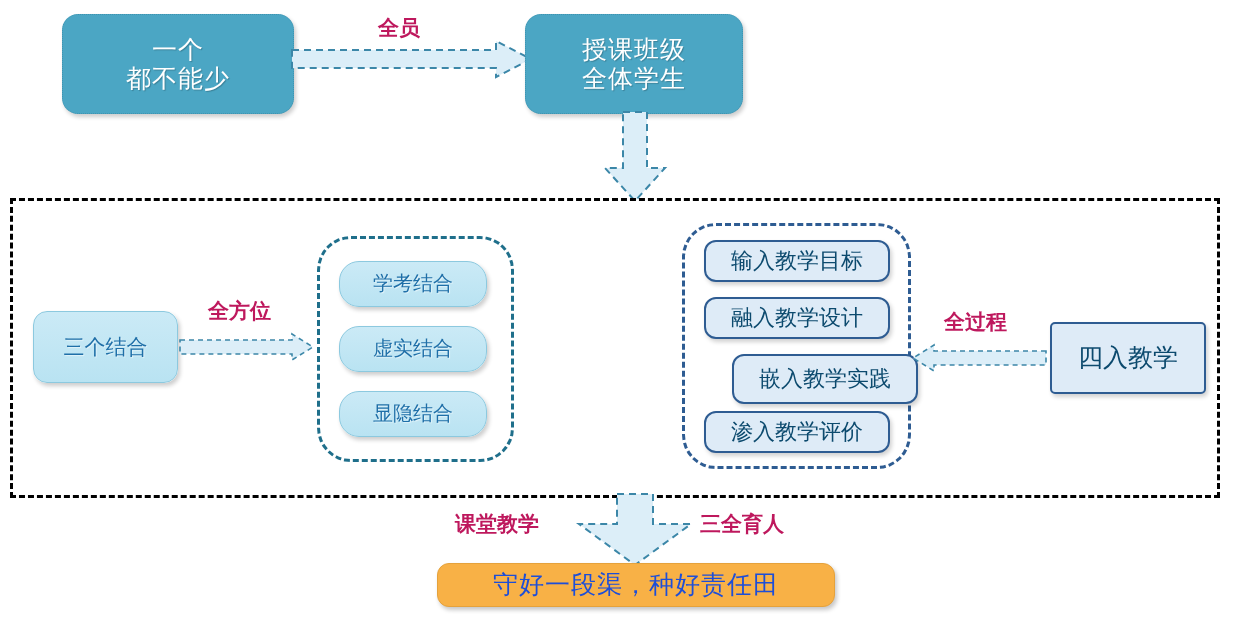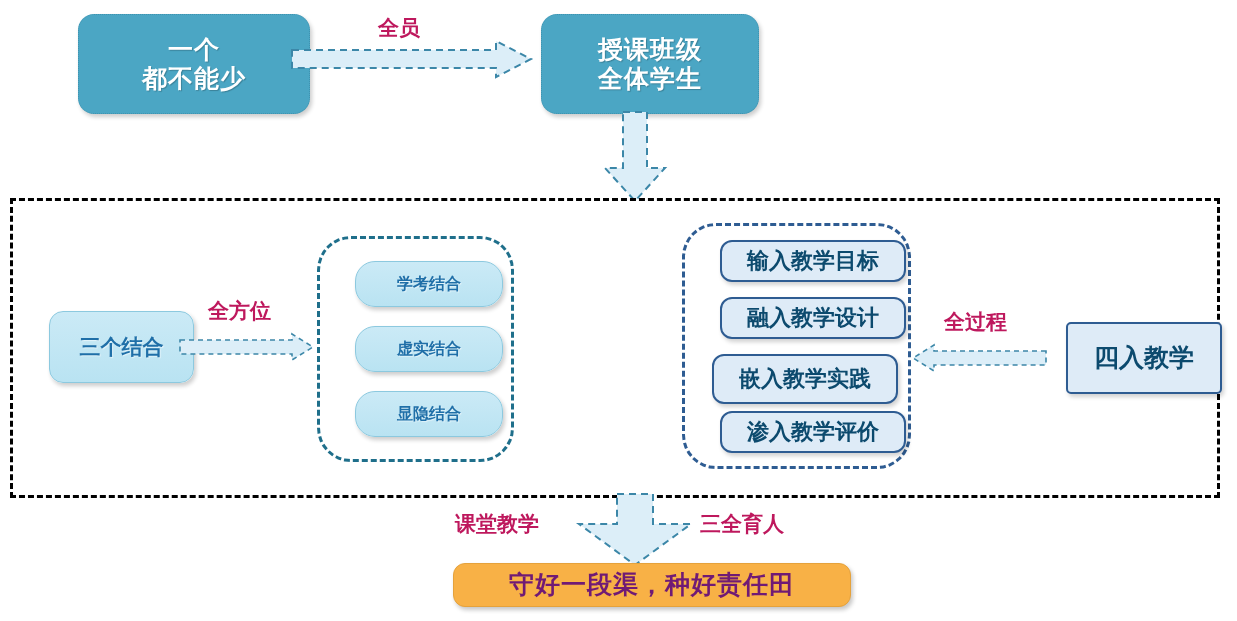--- a/index.html
+++ b/index.html
@@ -19,24 +19,23 @@
   }
 
   
   .node {
     position: absolute;
     box-sizing: border-box;
     display: flex;
     align-items: center;
     justify-content: center;
     text-align: center;
-    font-weight: bold;
+    font-weight: normal;
     line-height: 1.18;
     white-space: pre-line;
-    margin-left: 16px;
   }
 
   
   .node.teal {
     background: #4BA6C4;
     color: #ffffff;
     border: 1px dotted #3F93B0;
     border-radius: 16px;
     font-size: 25px;
     letter-spacing: 1px;
@@ -47,36 +46,36 @@
   
   .node.cyan {
     background: linear-gradient(180deg,#CBEAF6 0%, #B9E3F2 100%);
     color: #1F6FA8;
     border: 1px solid #8CC9DF;
     border-radius: 14px;
     font-size: 21px;
     text-shadow: 1px 1px 1px rgba(255,255,255,.55);
     box-shadow: 2px 3px 4px rgba(0,0,0,.20);
   }
-  .node.cyan.small { font-size: 16px; border-radius: 20px; }
+  .node.cyan.small { font-size: 20px; border-radius: 20px; }
 
   
   .node.navy {
     background: #DEEBF7;
     color: #0c4a6e;
     border: 2px solid #2E5C92;
     border-radius: 12px;
     font-size: 22px;
     box-shadow: 2px 3px 4px rgba(0,0,0,.18);
   }
 
   
   .node.orange {
     background: #F8B146;
-    color: #701a75;
+    color: #1d4ed8;
     border: 1px solid #E5A23C;
     border-radius: 12px;
     font-size: 25px;
     letter-spacing: 1px;
     box-shadow: 2px 3px 4px rgba(0,0,0,.22);
   }
 
   
   .outer-dashed {
     position: absolute;
@@ -148,21 +147,21 @@
   <div class="group-dashed" style="left:317px; top:236px; width:197px; height:226px;"></div>
 
   <div class="node cyan small" style="left:339px; top:261px; width:148px; height:46px;">学考结合</div>
   <div class="node cyan small" style="left:339px; top:326px; width:148px; height:46px;">虚实结合</div>
   <div class="node cyan small" style="left:339px; top:391px; width:148px; height:46px;">显隐结合</div>
 
   <div class="group-dashed navy-d" style="left:682px; top:223px; width:229px; height:246px;"></div>
 
   <div class="node navy" style="left:704px; top:240px; width:186px; height:42px;">输入教学目标</div>
   <div class="node navy" style="left:704px; top:297px; width:186px; height:42px;">融入教学设计</div>
-  <div class="node navy" style="left:696px; top:354px; width:186px; height:50px;">嵌入教学实践</div>
+  <div class="node navy" style="left:732px; top:354px; width:186px; height:50px;">嵌入教学实践</div>
   <div class="node navy" style="left:704px; top:411px; width:186px; height:42px;">渗入教学评价</div>
 
   <div class="arrow" style="left:912px; top:344px; width:134px; height:28px;">
     <svg width="134" height="28" viewBox="0 0 134 28">
       <polygon points="134,7 22,7 22,1 1,14 22,27 22,21 134,21" fill="#DCEEF8" stroke="#3C87A8" stroke-width="1.6" stroke-dasharray="5,4" stroke-linejoin="miter"></polygon>
     </svg>
   </div>
   <div class="edge-label" style="left:944px; top:308px;text-align:right;">全过程</div>
 
   <div class="node navy" style="left:1050px; top:322px; width:156px; height:72px; font-size:25px; border-radius:5px;">四入教学</div>

